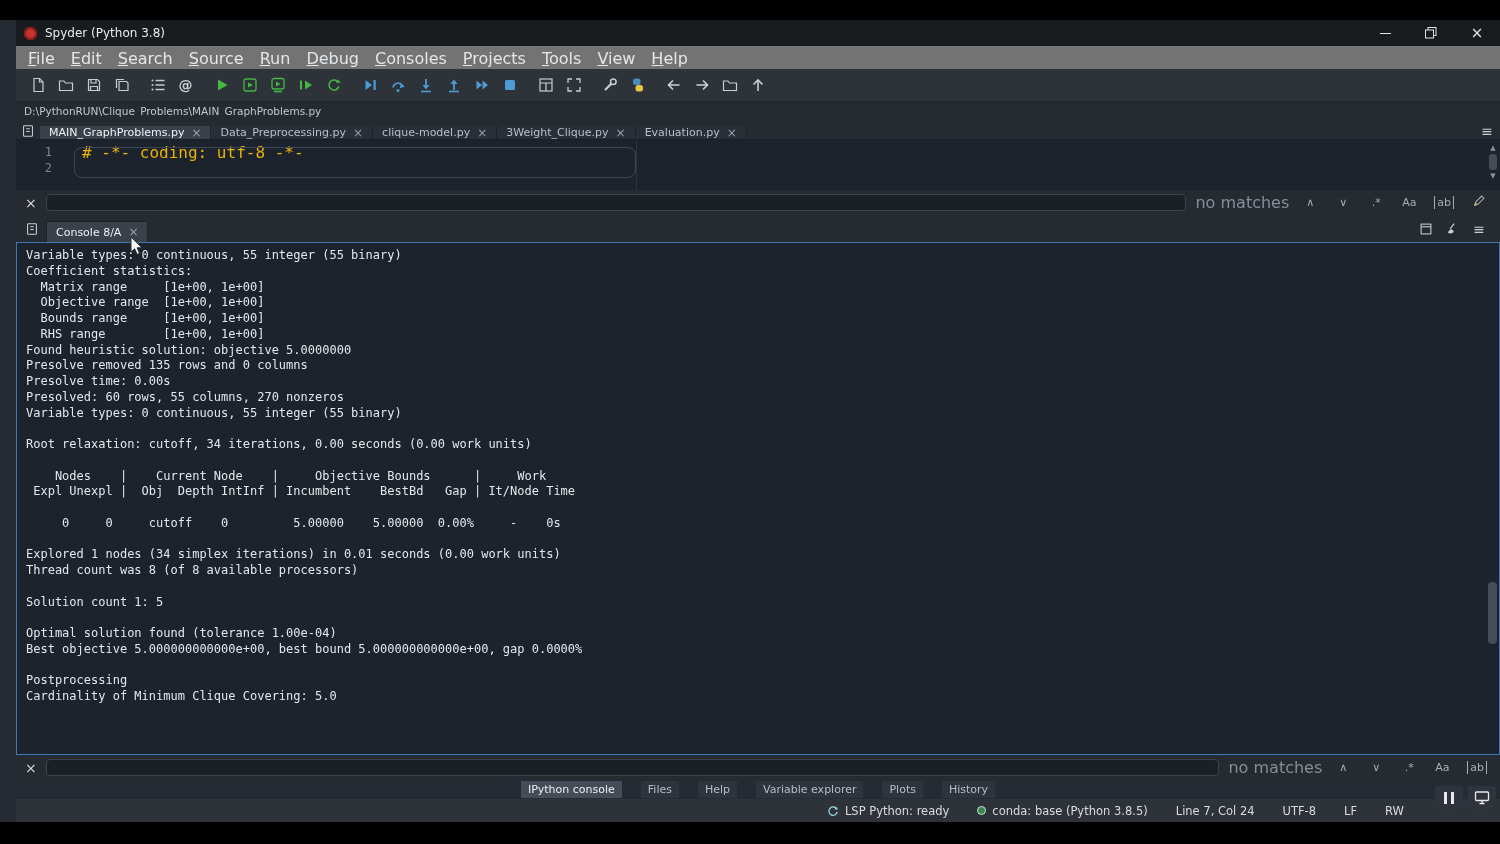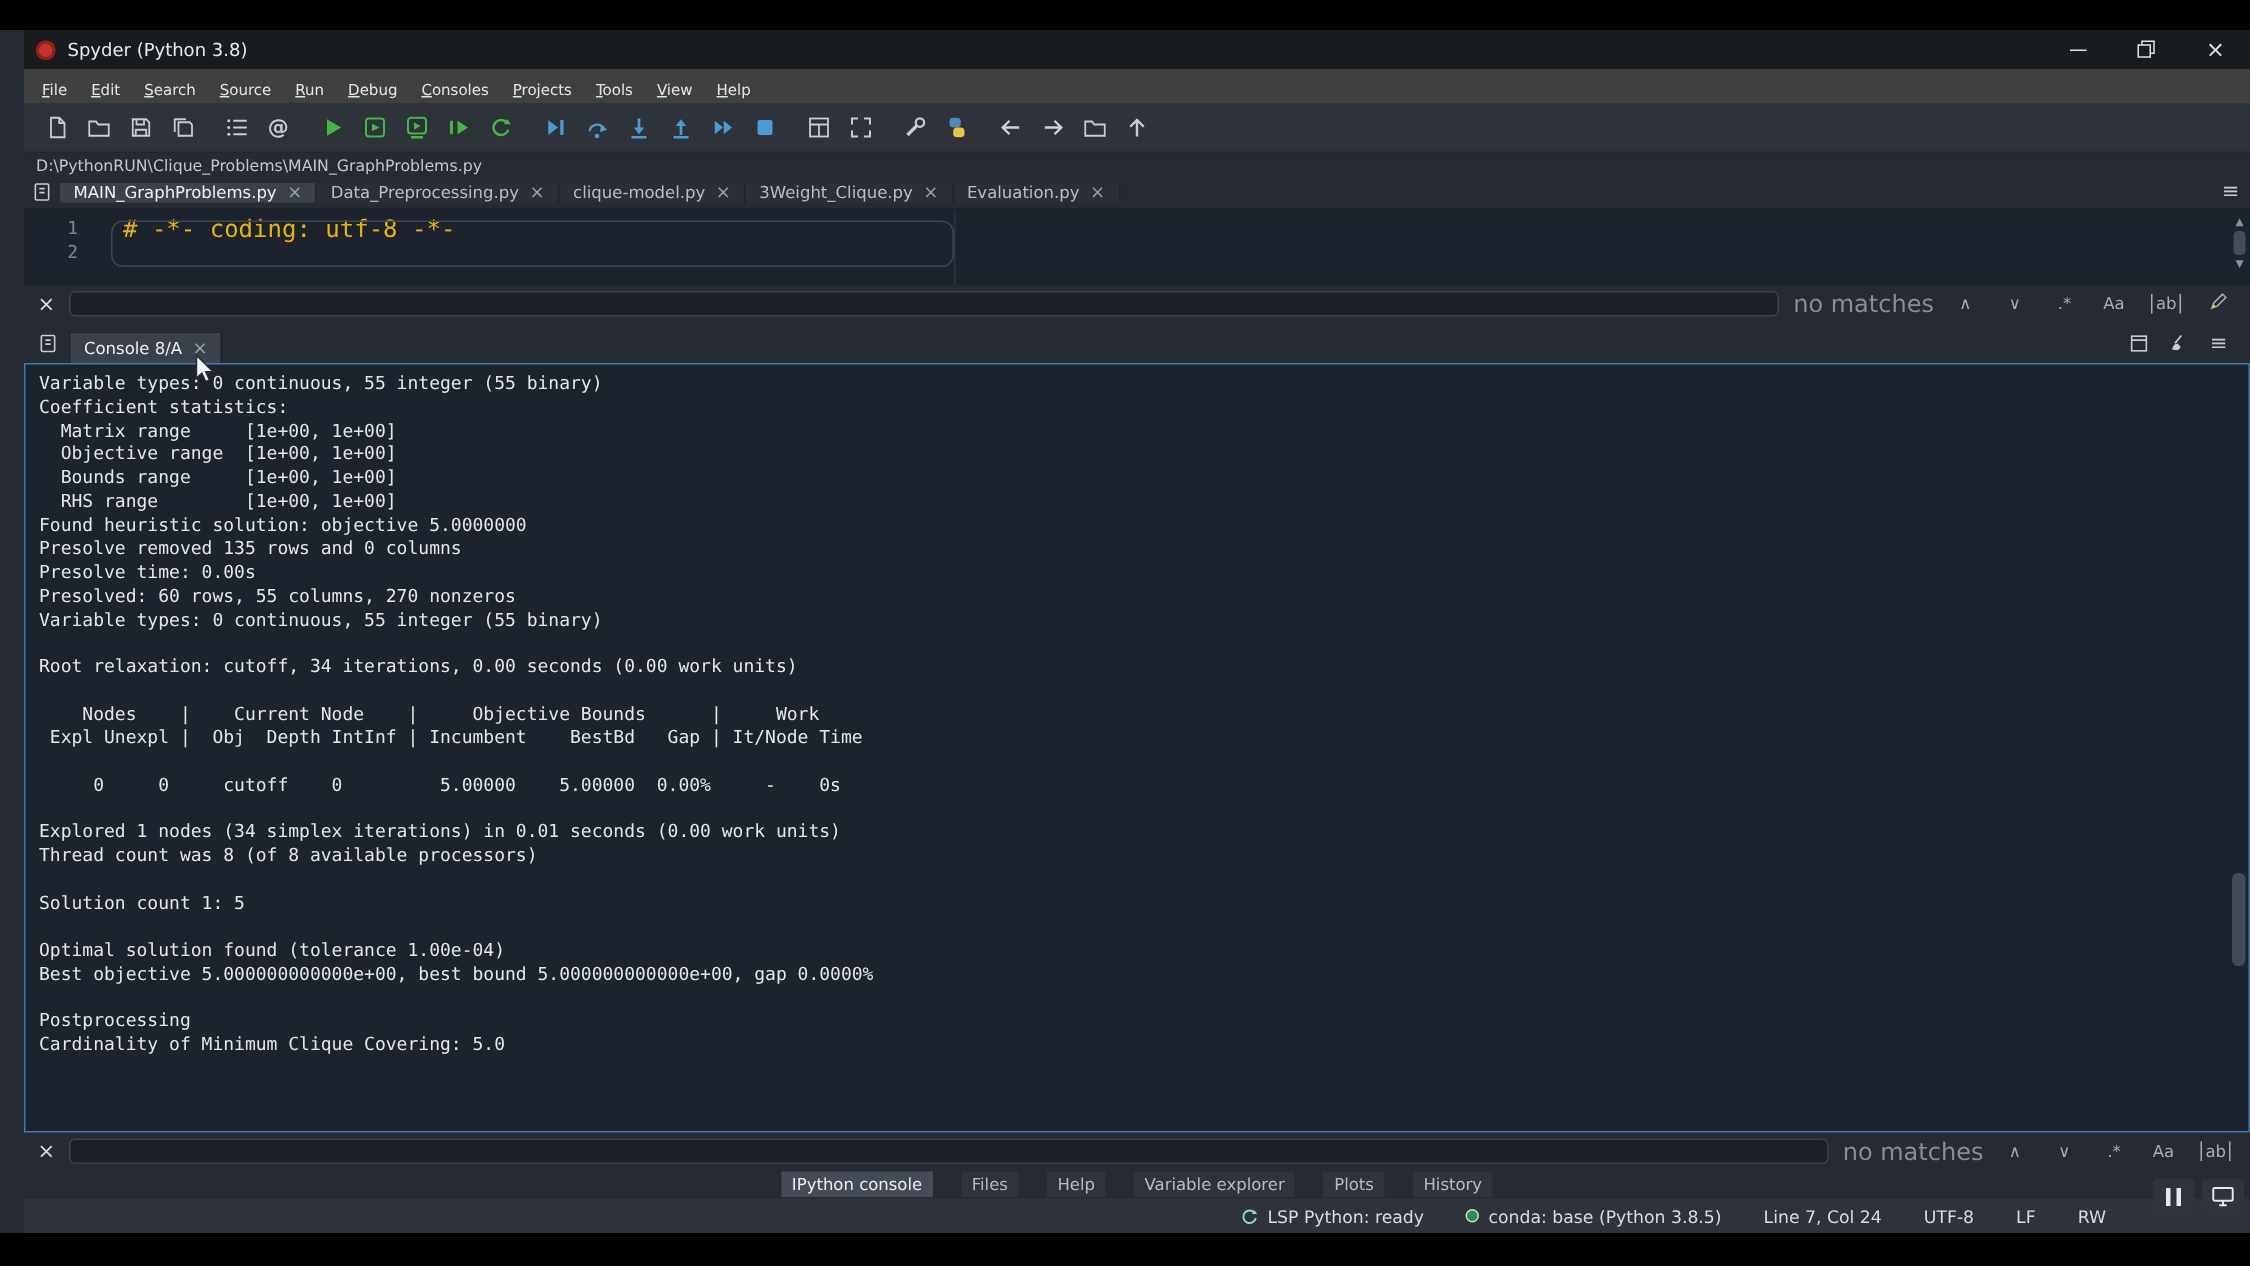--- a/index.html
+++ b/index.html
@@ -10,39 +10,39 @@
   
   .titlebar{height:26px;background:#191c1f;display:flex;align-items:center;
     padding-left:8px;gap:8px;font-size:12px;color:#e8eaed;flex:none}
   .spyder-logo{width:13px;height:13px;border-radius:50%;background:#c5342c;
     box-shadow:inset 0 0 0 2px #8e1f1a;flex:none}
   .win-controls{margin-left:auto;display:flex;height:100%}
   .win-btn{width:46px;display:flex;align-items:center;justify-content:center;color:#dfe2e6}
   .win-btn .bar{width:11px;height:1px;background:#dfe2e6}
   .win-close{font-size:15px;line-height:1}
   
-  .menubar{height:23px;background:#404040;display:flex;align-items:flex-end;
-    padding-left:4px;font-size:10px;flex:none}
+  .menubar{height:23px;background:#737373;display:flex;align-items:flex-start;
+    padding-left:4px;font-size:16px;flex:none}
   .menu-item{display:inline-block;padding:3px 8px;color:#e4e7ea}
   .menu-item::first-letter{text-decoration:underline}
   
   .toolbar{height:33px;background:#2e3239;display:flex;align-items:center;
     padding:0 8px;gap:1px;border-bottom:1px solid #222630;flex:none}
   .tbtn{width:27px;height:26px;display:flex;align-items:center;justify-content:center;flex:none}
   .tbtn svg{display:block}
   .sep{width:7px;flex:none}
   .at-glyph{font-size:14px;font-weight:bold;color:#c7cdd5}
   .workdir{flex:1;height:20px;margin:0 10px 0 14px;background:#1f242b;
     border:1px solid #4a5059;border-radius:2px;display:flex;align-items:center;
     padding:0 8px;font-size:11.5px;color:#d8dbe0;white-space:nowrap;overflow:hidden}
   
   .pathbar{height:15px;background:#262a31;font-size:10.5px;color:#c3c8cf;
     display:flex;align-items:flex-end;padding-left:8px;flex:none}
   
-  .tabbar{height:23px;background:#262a31;display:flex;align-items:center;
+  .tabbar{height:23px;background:#262a31;display:flex;align-items:flex-end;
     border-bottom:1px solid #1a1f26;flex:none}
   .pane-btn{width:24px;display:flex;align-items:center;justify-content:center;flex:none}
   .tab{display:flex;align-items:center;gap:7px;padding:0 9px;font-size:11px;
     background:#2a2e36;border-right:1px solid #1f2329;color:#b9bfc7;white-space:nowrap}
   .tab.active{background:#3b414b;color:#eef0f2}
   .tab .close{color:#9aa1a9;font-size:12px;line-height:1}
   .spacer{flex:1}
   .menu-btn{width:26px;display:flex;align-items:center;justify-content:center;
     color:#c7cdd5;font-size:14px}
   

